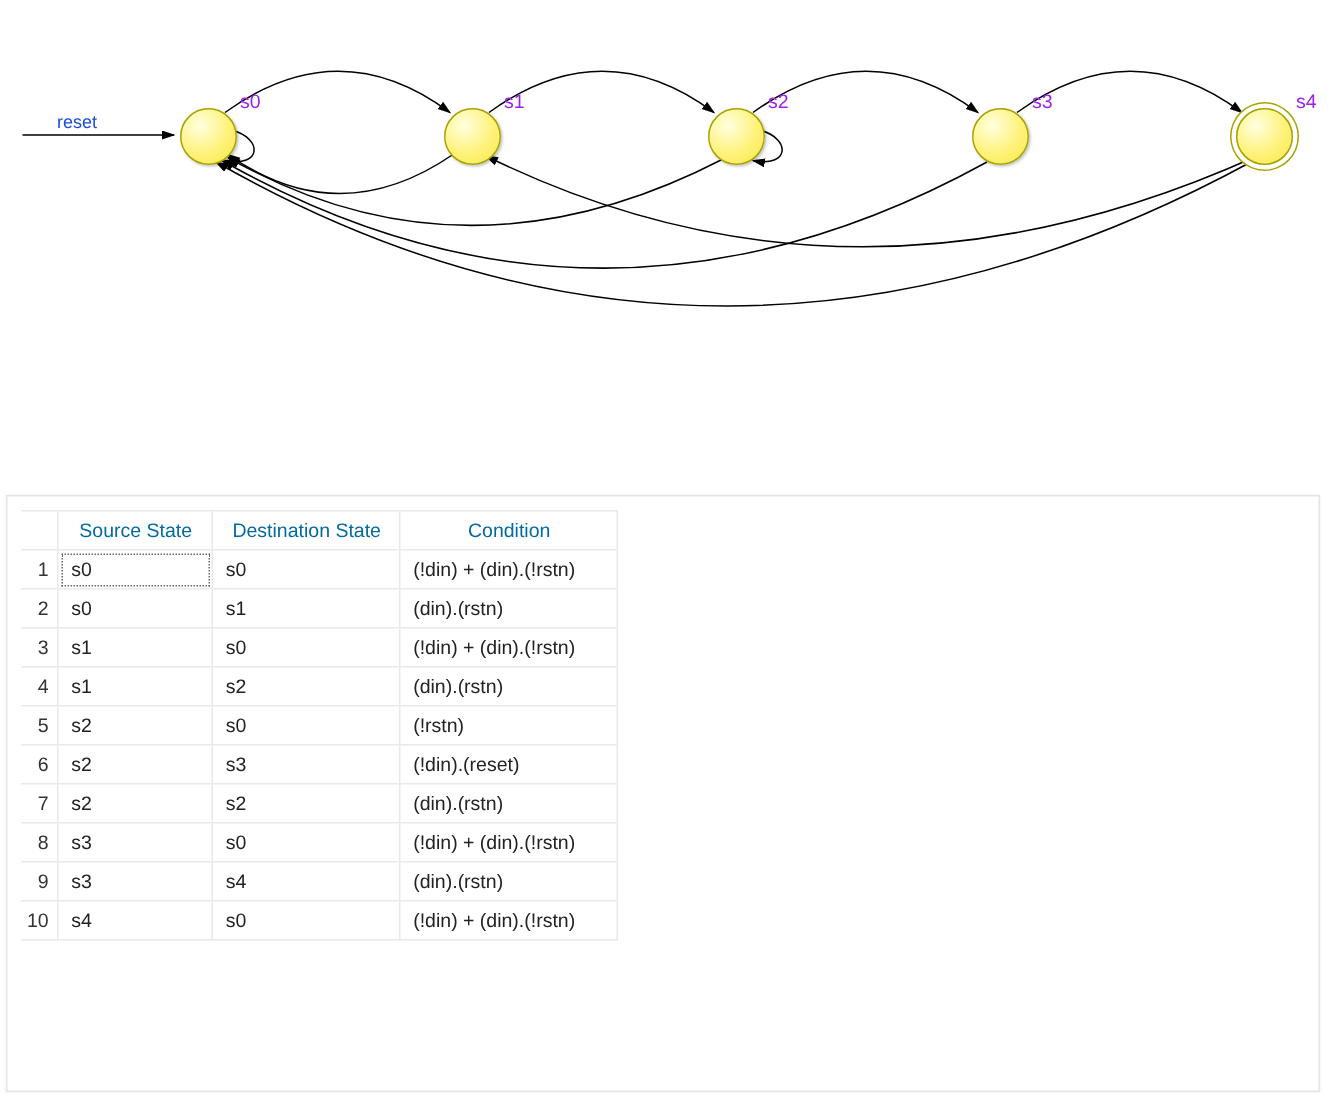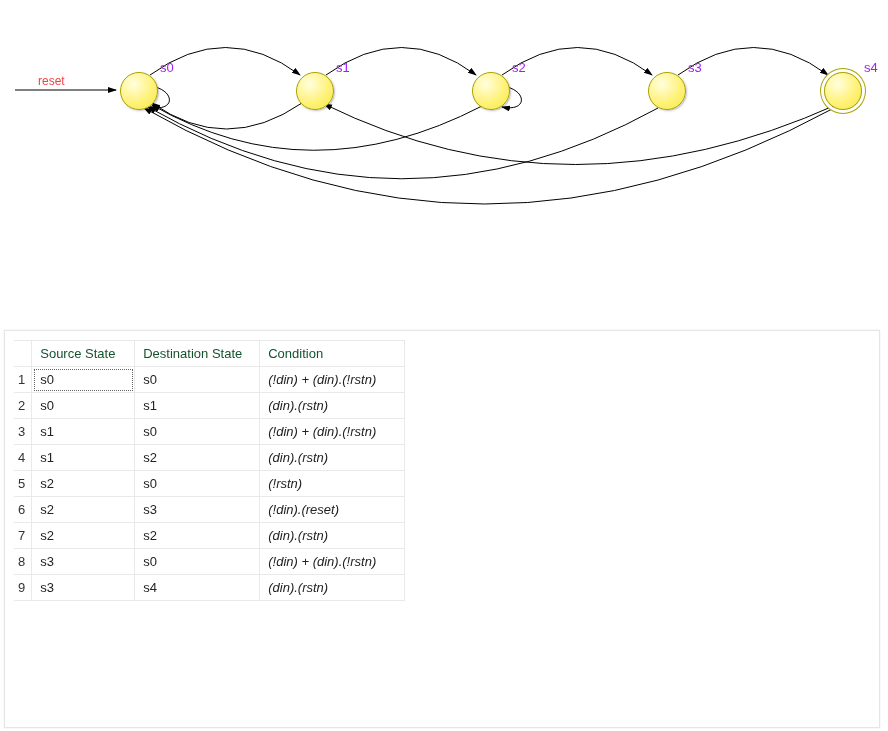--- a/index.html
+++ b/index.html
@@ -43,21 +43,21 @@
       1px 1px 3px rgba(0,0,0,0.25);
   }
   .state-label {
     position: absolute;
     font-size: 13px;
     color: #a020f0;
   }
   .reset-label {
     position: absolute;
     font-size: 12px;
-    color: #ef4444;
+    color: #1d4ed8;
   }
 
   
   .table-wrap {
     position: absolute;
     top: 330px;
     left: 4px;
     width: 876px;
     height: 398px;
     border: 1px solid #e5e5e5;
@@ -72,34 +72,35 @@
     margin: 9px 0 0 9px;
   }
   th, td {
     border: 1px solid #e9e9e9;
     padding: 5px 8px;
     text-align: left;
     font-weight: normal;
     white-space: nowrap;
   }
   th {
-    color: #14532d;
+    text-align: center;
+    color: #0369a1;
     background: #fff;
   }
   .rownum {
     text-align: right;
     color: #333;
     border-left: none;
     padding-right: 6px;
     padding-left: 4px;
     background:#fff;
   }
   td.src { width: 86px; }
   td.dst { width: 108px; }
-  td.cond{ width: 128px; font-style: italic; }
+  td.cond{ width: 128px; }
   .focus-cell {
     outline: 1px dotted #666;
     outline-offset: -3px;
   }
 </style>
 </head>
 <body>
 
 <div class="page">
 
@@ -209,17 +210,23 @@
           <td class="src">s3</td>
           <td class="dst">s0</td>
           <td class="cond">(!din) + (din).(!rstn)</td>
         </tr>
         <tr>
           <td class="rownum">9</td>
           <td class="src">s3</td>
           <td class="dst">s4</td>
           <td class="cond">(din).(rstn)</td>
         </tr>
+        <tr>
+          <td class="rownum">10</td>
+          <td class="src">s4</td>
+          <td class="dst">s0</td>
+          <td class="cond">(!din) + (din).(!rstn)</td>
+        </tr>
       </tbody>
     </table>
   </div>
 
 </div>
 
 </body></html>

